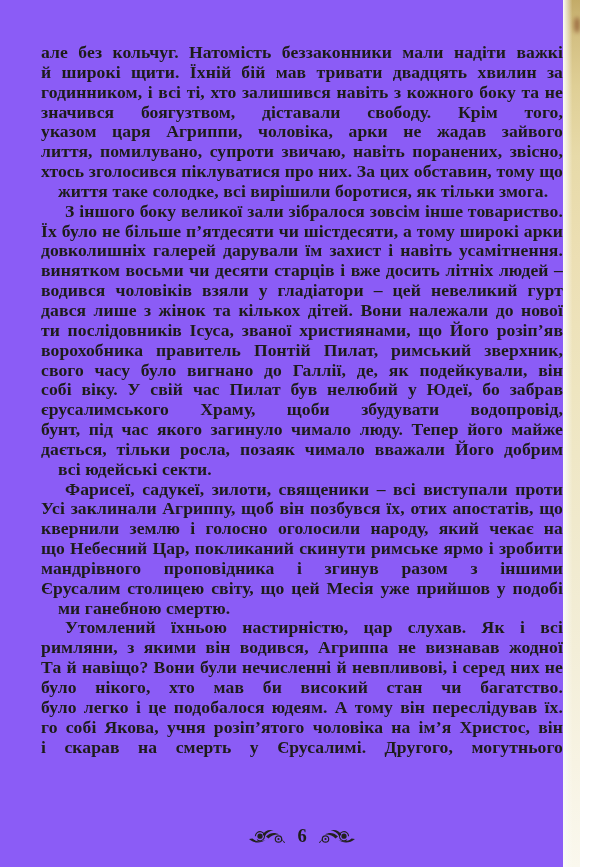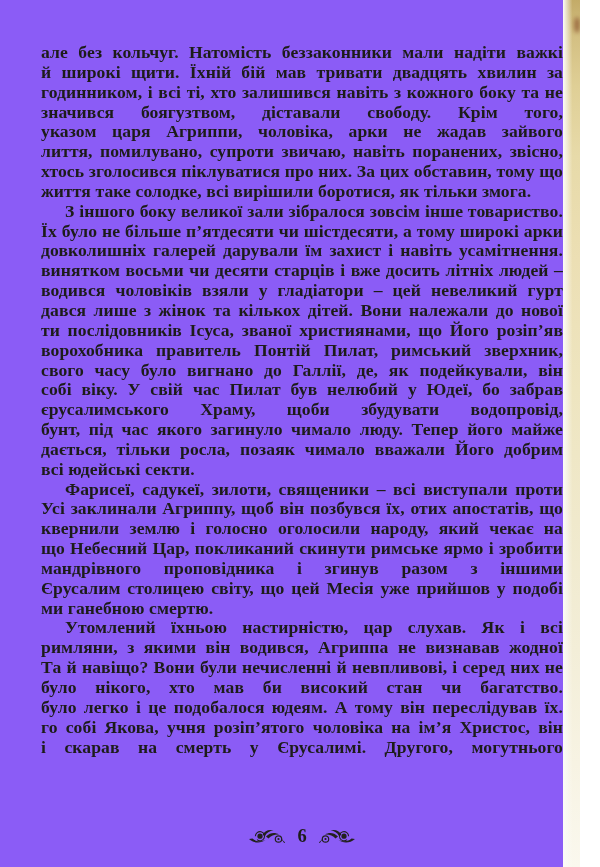--- a/index.html
+++ b/index.html
@@ -58,20 +58,21 @@
     overflow: hidden;
     text-align: justify;
     text-align-last: justify;
     white-space: normal;
     letter-spacing: 0.1px;
   }
   .line.indent { text-indent: 24px; }
   .line.para-end {
     text-align-last: left;
     text-align: right;
+    margin-left: 17px;
   }
   .page-footer {
     position: absolute;
     top: 824px;
     left: 0;
     width: 604px;
     height: 26px;
     display: flex;
     justify-content: center;
     align-items: center;

